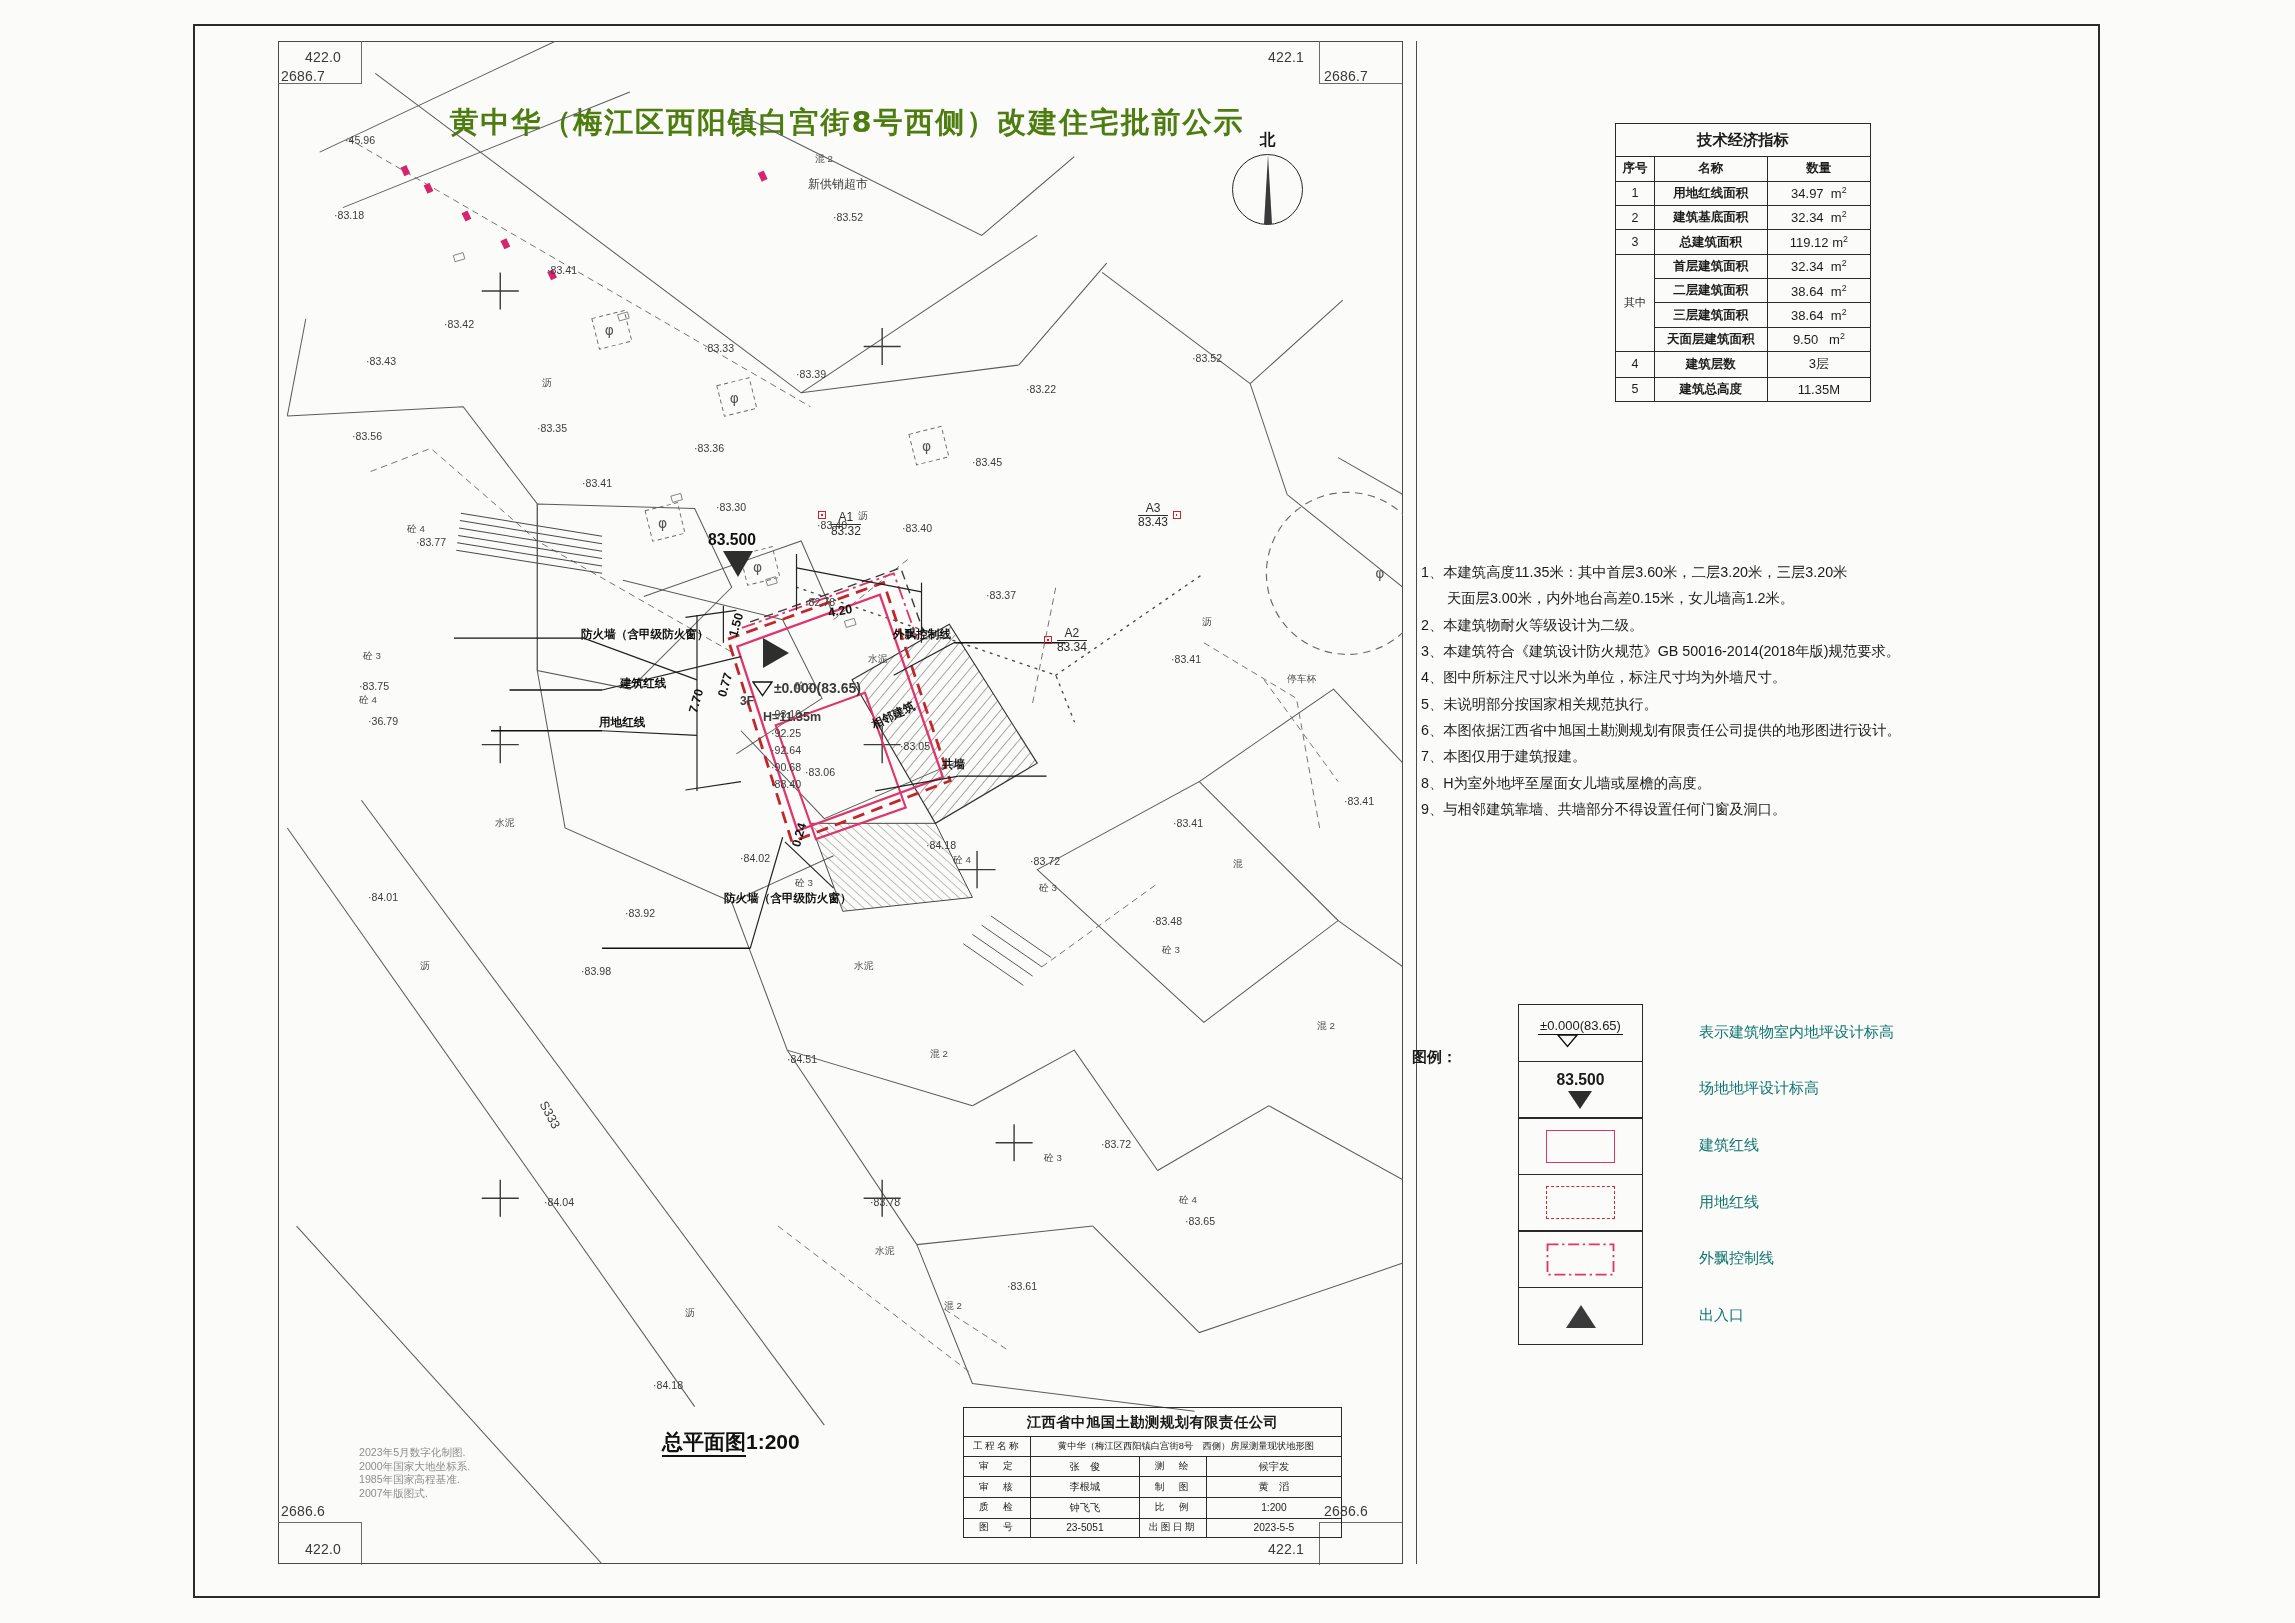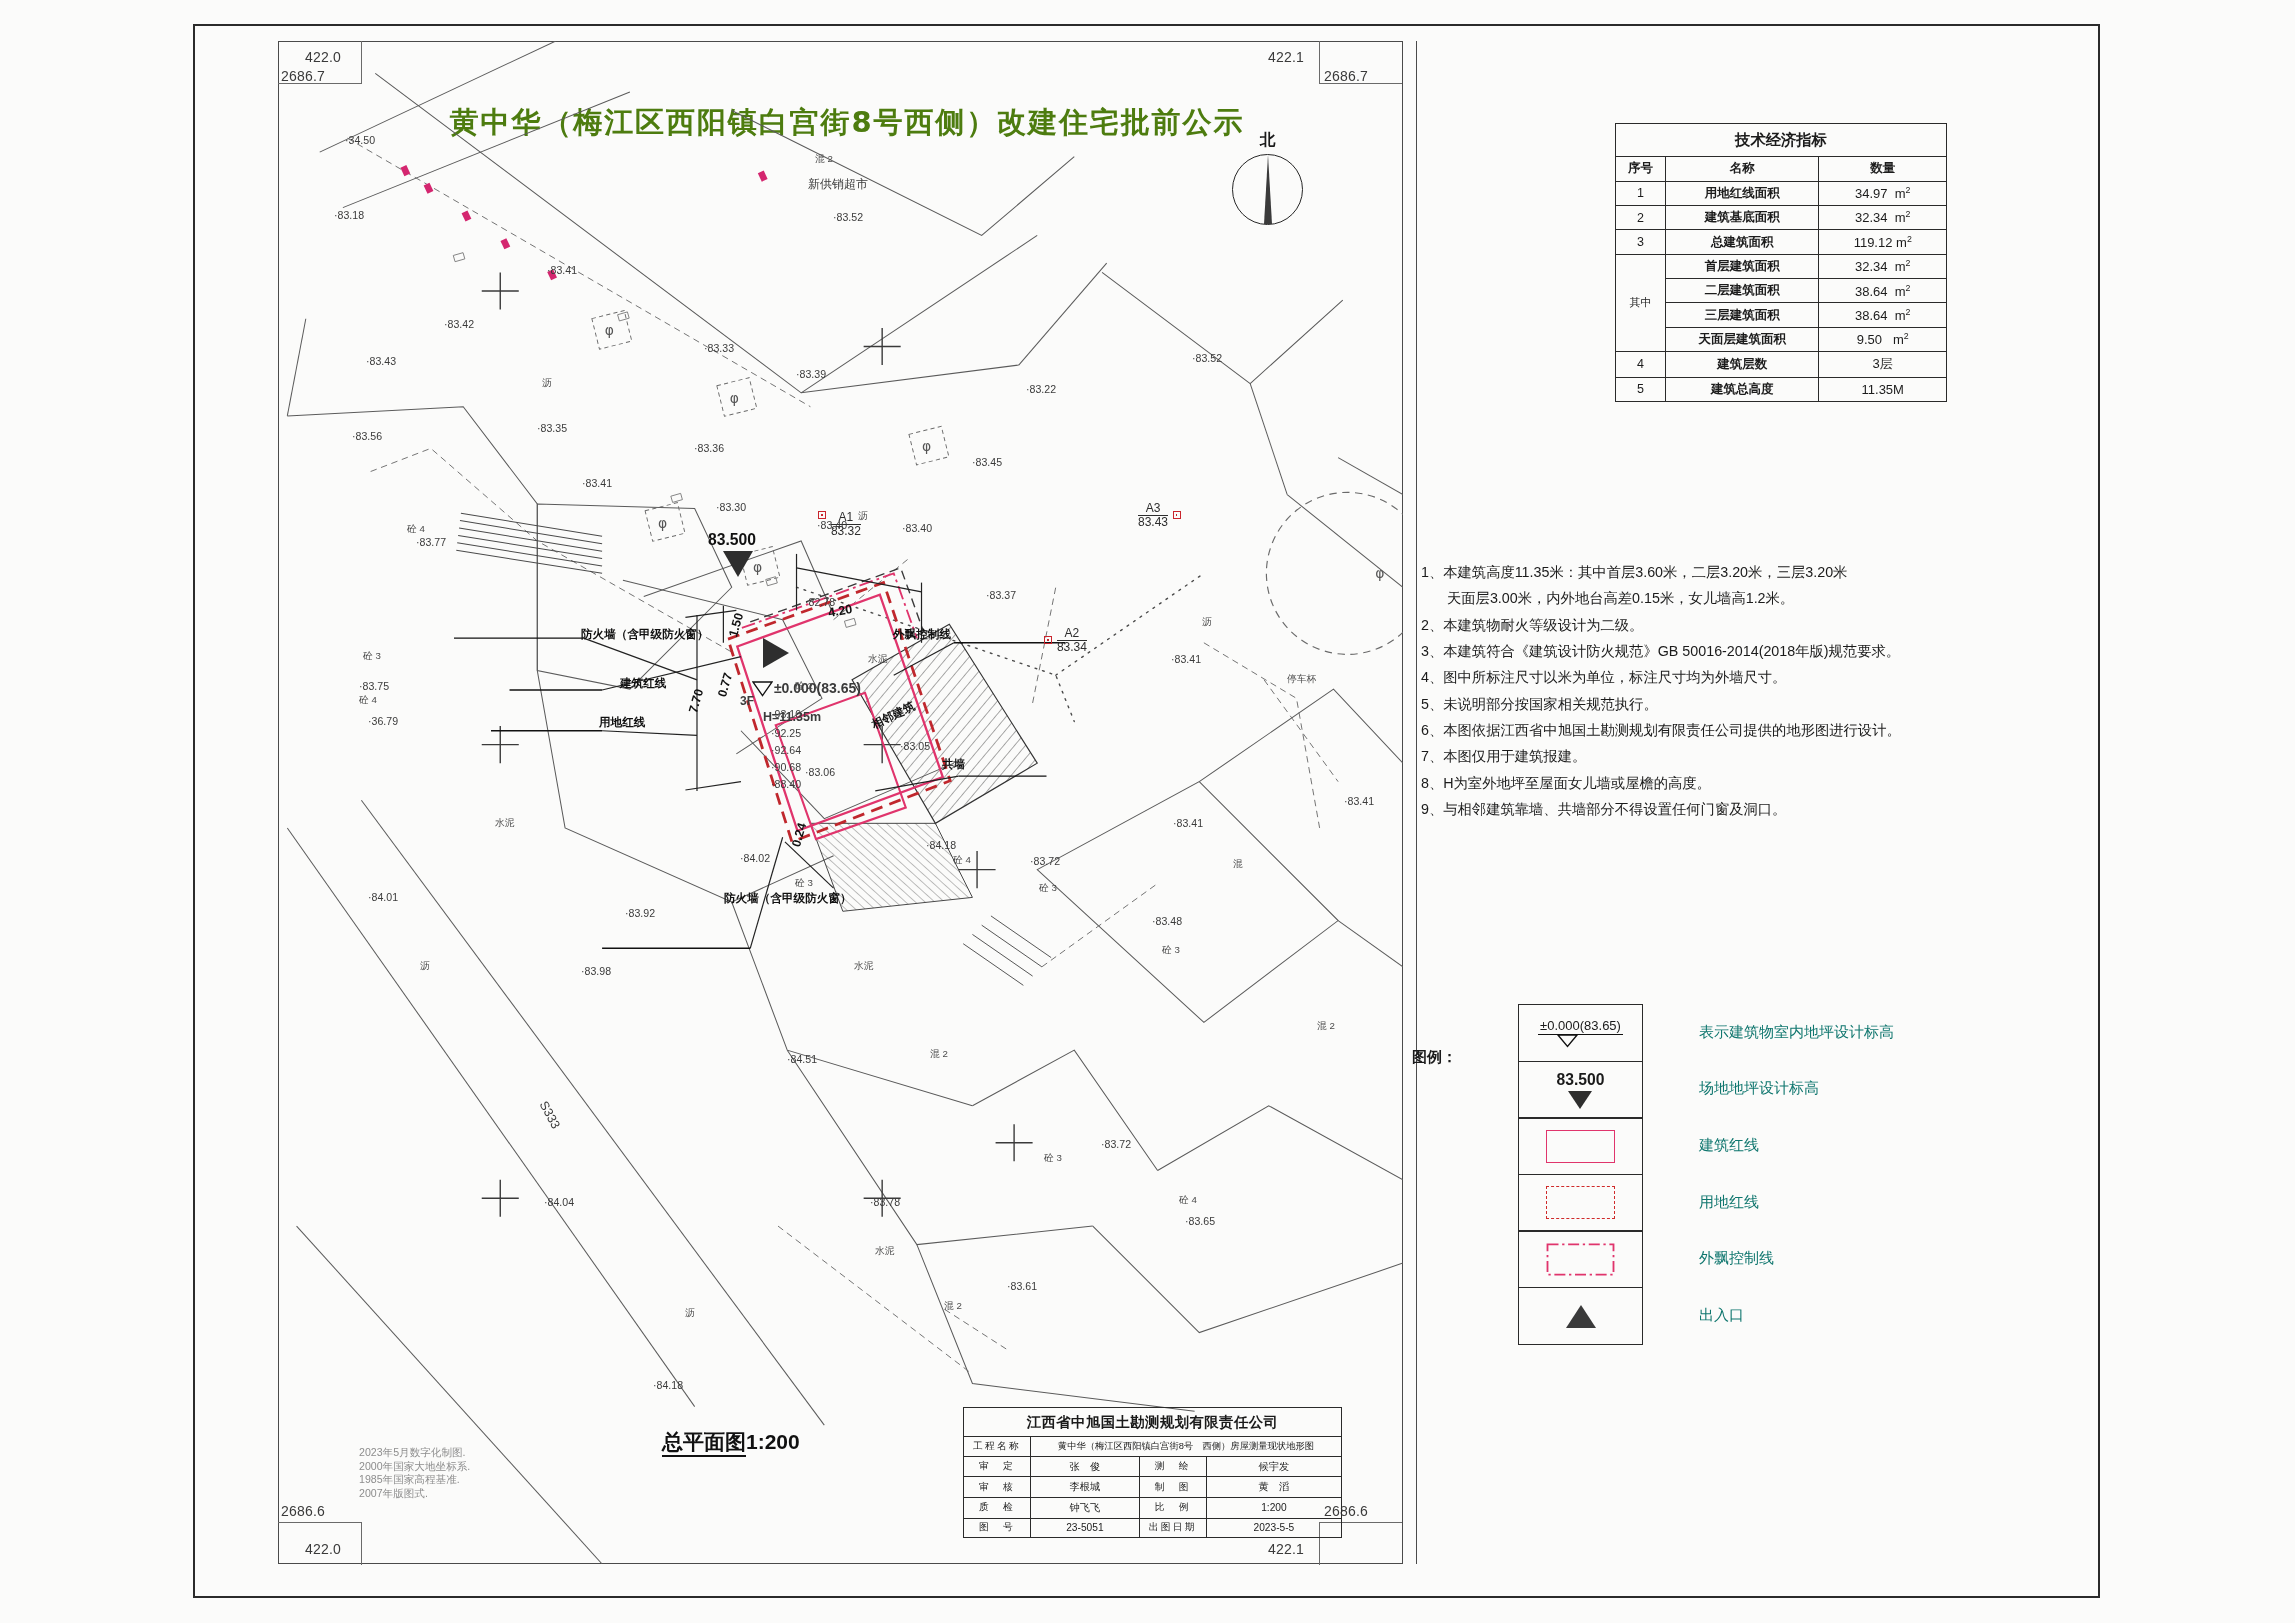--- a/index.html
+++ b/index.html
@@ -41,21 +41,21 @@
   .tri-down{width:0;height:0;border-left:15.7px solid transparent;border-right:15.7px solid transparent;border-top:26px solid #2e2e2e;}
   .tri-right{width:0;height:0;border-top:15.7px solid transparent;border-bottom:15.7px solid transparent;border-left:26px solid #2e2e2e;}
   .tri-up{width:0;height:0;border-left:15.7px solid transparent;border-right:15.7px solid transparent;border-bottom:23px solid #3a3a3a;}
   
   #plan-caption{left:662px;top:1428px;font-size:21px;font-weight:bold;color:#111;}
   #plan-caption .u{border-bottom:2.8px solid #111;padding-bottom:2.3px;}
   #plan-caption .sc{font-weight:bold;}
   
   #survey-notes{left:359px;top:1446px;font-size:10.6px;line-height:1.28;color:#8d8d8d;}
   
-  #tech-table{left:1615px;top:123px;width:332px;border-collapse:collapse;}
+  #tech-table{left:1615px;top:123px;width:256px;border-collapse:collapse;}
   #tech-table td{border:0.9px solid #2a2a2a;text-align:center;font-size:12.5px;padding:3.2px 0.9px;color:#1c1c1c;}
   #tech-table td.hd{font-size:15.3px;font-weight:bold;padding:5.6px 0;}
   #tech-table td.sub{font-weight:normal;font-size:11px;}
   #tech-table td.nm{font-weight:bold;}
   #tech-table td.qty{font-size:13px;}
   #tech-table .sup{font-size:8.8px;vertical-align:super;}
   
   #notes{left:1421px;top:562px;width:666px;font-size:14.3px;line-height:1.52;color:#1b1b1b;}
   #notes .nline{margin-bottom:4.6px;white-space:nowrap;}
   #notes .cont{margin-left:26px;}
@@ -335,21 +335,21 @@
   <div class="surveypt" style="margin-right:4.6px;">
     <div class="top">A3</div>
     <div>83.43</div>
   </div>
   <div class="redsq"></div>
 </div>
 
 <div id="elev-layer">
     <div class="abs map-lbl el" style="left: 334px; top: 209px;">·83.18</div>
     <div class="abs map-lbl el" style="left: 833px; top: 211px;">·83.52</div>
-    <div class="abs map-lbl el" style="left: 345px; top: 134px;">·34.50</div>
+    <div class="abs map-lbl el" style="left: 345px; top: 134px;">·45.96</div>
     <div class="abs map-lbl el" style="left: 444px; top: 318px;">·83.42</div>
     <div class="abs map-lbl el" style="left: 366px; top: 355px;">·83.43</div>
     <div class="abs map-lbl el" style="left: 547px; top: 264px;">·83.41</div>
     <div class="abs map-lbl el" style="left: 704px; top: 342px;">·83.33</div>
     <div class="abs map-lbl el" style="left: 796px; top: 368px;">·83.39</div>
     <div class="abs map-lbl el" style="left: 1026px; top: 383px;">·83.22</div>
     <div class="abs map-lbl el" style="left: 1192px; top: 352px;">·83.52</div>
     <div class="abs map-lbl el" style="left: 352px; top: 430px;">·83.56</div>
     <div class="abs map-lbl el" style="left: 537px; top: 422px;">·83.35</div>
     <div class="abs map-lbl el" style="left: 694px; top: 442px;">·83.36</div>

